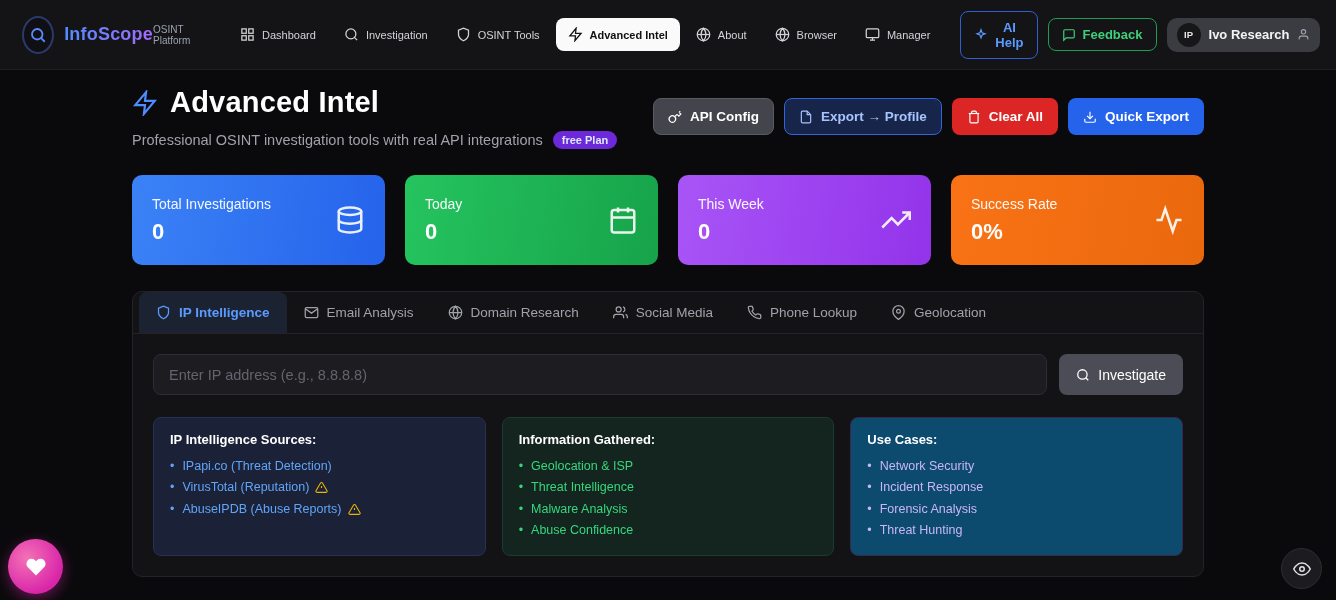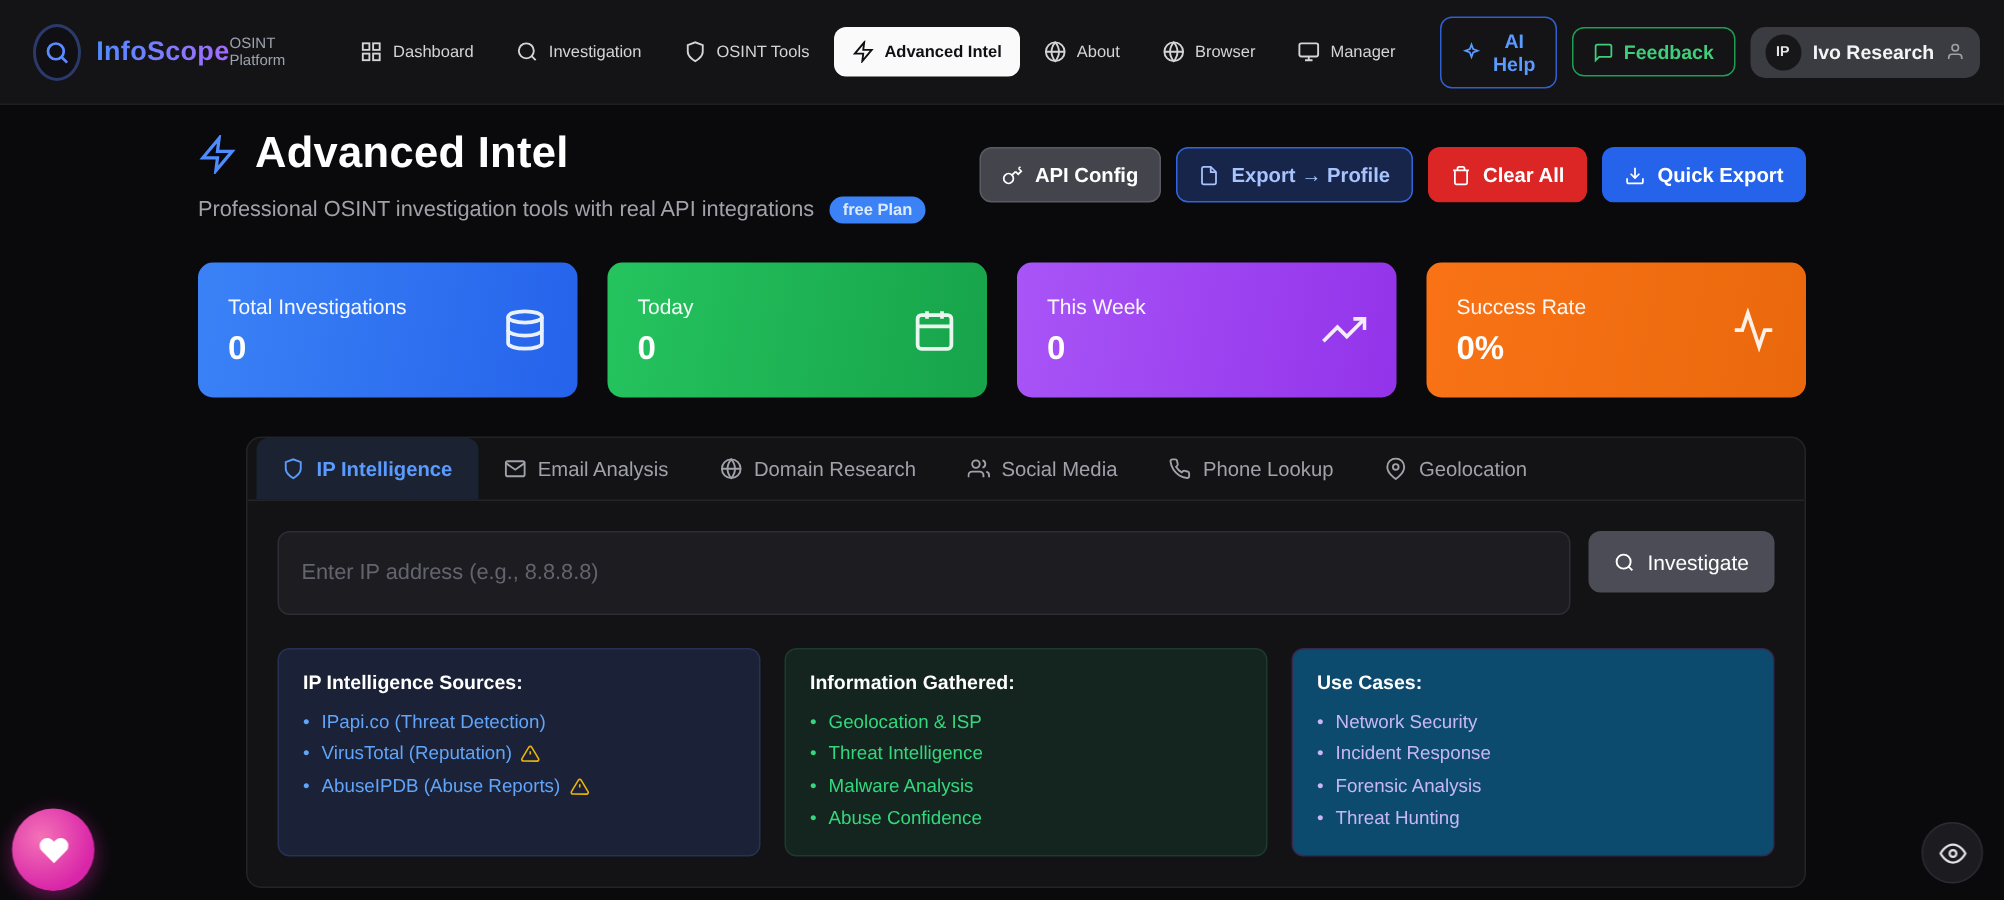--- a/index.html
+++ b/index.html
@@ -57,21 +57,21 @@
   .user-name { font-size:13px; font-weight:bold; color:#f4f4f5; white-space:nowrap; }
 
   
   .container { width:1072px; margin:0 auto; padding-top:16px; }
   .header-row { display:flex; justify-content:space-between; align-items:flex-start; }
   .title-line { display:flex; align-items:center; gap:12px; }
   .title-line h1 { font-size:29px; font-weight:bold; color:#fff; letter-spacing:.2px; }
   .subtitle-line { display:flex; align-items:center; gap:10px; margin-top:12px; }
   .subtitle { font-size:14.5px; color:#a1a1aa; }
   .plan-badge {
-    background:#3b82f6; color:#dbeafe; font-size:11px; font-weight:bold;
+    background:#6d28d9; color:#dbeafe; font-size:11px; font-weight:bold;
     padding:3px 9px; border-radius:10px;
   }
   .header-buttons { display:flex; align-items:center; gap:10px; margin-top:12px; }
   .hbtn {
     display:flex; align-items:center; gap:8px; height:37px; padding:0 14px;
     border-radius:8px; font-size:13.5px; font-weight:bold; cursor:pointer;
     border:1px solid transparent; color:#fff;
   }
   .hbtn.api { background:#44444c; border-color:#5a5a63; }
   .hbtn.export { background:#18254a; border-color:#2f66dd; color:#a7c4ff; }
@@ -90,35 +90,34 @@
   .stat-icon { opacity:.9; }
   .stat-blue   { background:linear-gradient(100deg,#3b82f6,#2563eb); }
   .stat-green  { background:linear-gradient(100deg,#25c45f,#17a34a); }
   .stat-purple { background:linear-gradient(100deg,#a855f7,#9333ea); }
   .stat-orange { background:linear-gradient(100deg,#f97316,#ea680c); }
 
   
   .panel {
     margin-top:26px; background:#131316; border:1px solid #232329; border-radius:10px;
     overflow:hidden;
-    margin-left:32px;
   }
   .tabs { display:flex; align-items:stretch; border-bottom:1px solid #232329; padding:0 6px; }
   .tab {
     display:flex; align-items:center; gap:8px; padding:13px 17px;
     font-size:13.5px; color:#a1a1aa; cursor:pointer; background:transparent; border:none;
     white-space:nowrap;
   }
   .tab.active {
     background:#1b2333; color:#5b9bff; font-weight:bold; border-radius:8px 8px 0 0;
   }
   .panel-body { padding:20px; }
   .search-row { display:flex; gap:12px; }
   .search-input {
-    flex:1; height:56px; background:#1c1c21; border:1px solid #2d2d35; border-radius:8px;
+    flex:1; height:41px; background:#1c1c21; border:1px solid #2d2d35; border-radius:8px;
     padding:0 15px; font-size:14.5px; color:#e4e4e7; outline:none;
     font-family:"Liberation Sans", sans-serif;
   }
   .search-input::placeholder { color:#64646e; }
   .investigate-btn {
     display:flex; align-items:center; gap:8px; height:41px; padding:0 17px;
     background:#4c4c56; color:#fff; border:none; border-radius:8px;
     font-size:14px; font-weight:normal; cursor:pointer;
   }
 

